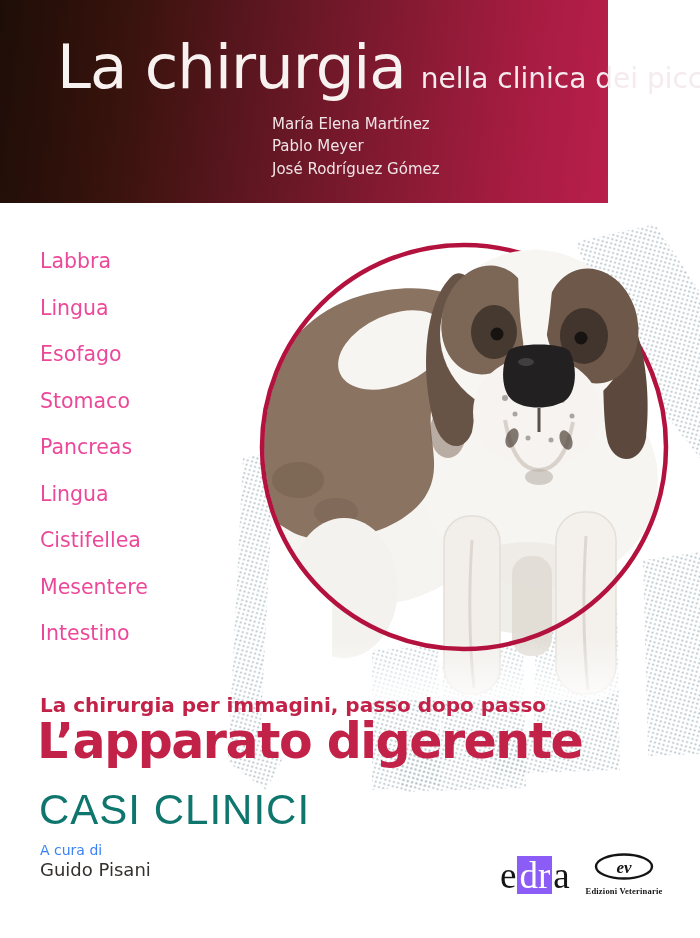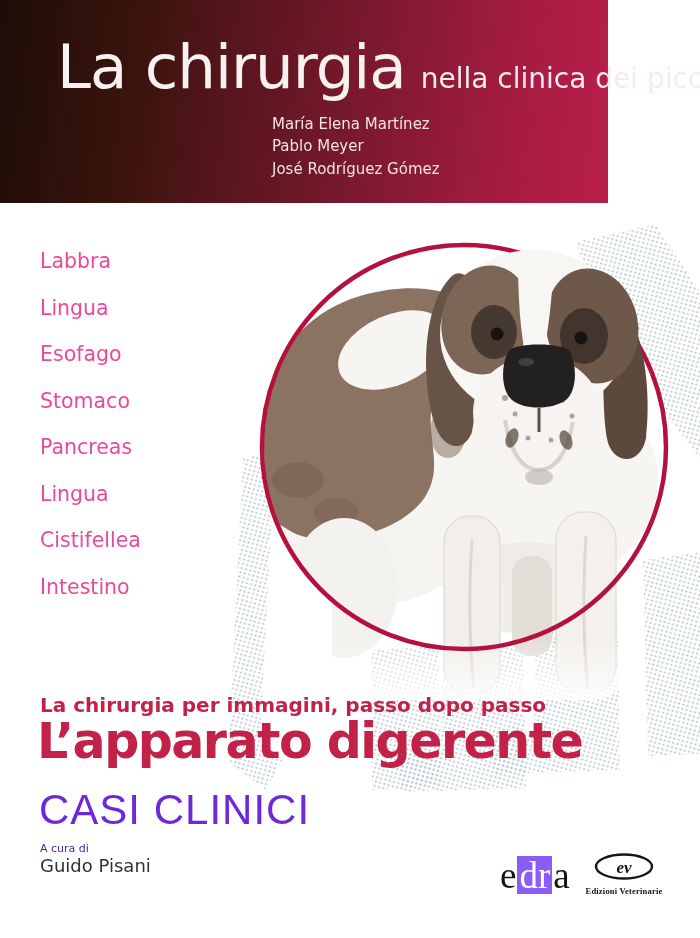--- a/index.html
+++ b/index.html
@@ -21,23 +21,23 @@
 
   
   .art{position:absolute;left:0;top:203px;width:700px;height:735px;z-index:1;}
 
   
   .bottom{position:absolute;left:0;top:12px;width:565px;height:938px;z-index:2;pointer-events:none;}
   .kicker{position:absolute;left:40px;top:681px;font-size:20px;font-weight:bold;color:#c22148;white-space:nowrap;}
   .volume-title{position:absolute;left:37px;top:702px;font-size:49px;font-weight:bold;color:#c22148;
                 letter-spacing:-1.5px;white-space:nowrap;line-height:1.15;}
   .volume-subtitle{position:absolute;left:39px;top:774px;font-family:"Liberation Sans",sans-serif;
-                   font-size:42px;font-weight:normal;color:#6d28d9;letter-spacing:1px;white-space:nowrap;}
+                   font-size:42px;font-weight:normal;color:#0f766e;letter-spacing:1px;white-space:nowrap;}
   .curator{position:absolute;left:40px;top:830px;}
-  .curator-label{font-size:11px;color:#4c1d95;line-height:1.2;}
+  .curator-label{font-size:14px;color:#3b82f6;line-height:1.2;}
   .curator-name{font-size:18px;font-weight:normal;color:#34302e;line-height:1.25;}
 
   
   .logos{position:absolute;left:0;top:0;width:700px;height:938px;z-index:3;}
   .edra{position:absolute;left:500px;top:856px;font-family:"Liberation Serif",serif;font-size:37px;
         color:#141414;display:flex;align-items:flex-end;line-height:1;}
   .edra-dr{display:inline-block;background:#8b5cf6;color:#ffffff;padding:1px 2px 0 2px;margin:0 1px;}
   .ev{position:absolute;left:584px;top:853px;width:80px;text-align:center;}
   .ev-caption{font-family:"Liberation Serif",serif;font-size:8.5px;font-weight:bold;color:#141414;
               letter-spacing:0.2px;margin-top:1px;white-space:nowrap;}
@@ -60,20 +60,21 @@
   </header>
 
   <aside class="toc">
     <div class="toc-item">Labbra</div>
     <div class="toc-item">Lingua</div>
     <div class="toc-item">Esofago</div>
     <div class="toc-item">Stomaco</div>
     <div class="toc-item">Pancreas</div>
     <div class="toc-item">Lingua</div>
     <div class="toc-item">Cistifellea</div>
+    <div class="toc-item">Mesentere</div>
     <div class="toc-item">Intestino</div>
   </aside>
 
   <svg class="art" viewBox="0 203 700 735" aria-hidden="true">
     <defs>
       <pattern id="ht" width="4.4" height="4.4" patternUnits="userSpaceOnUse" patternTransform="rotate(15)">
         <circle cx="2.1" cy="2.1" r="1.05" fill="#b9c6cc"></circle>
       </pattern>
       <clipPath id="bodyClip">
         <circle cx="464" cy="447" r="200"></circle>

